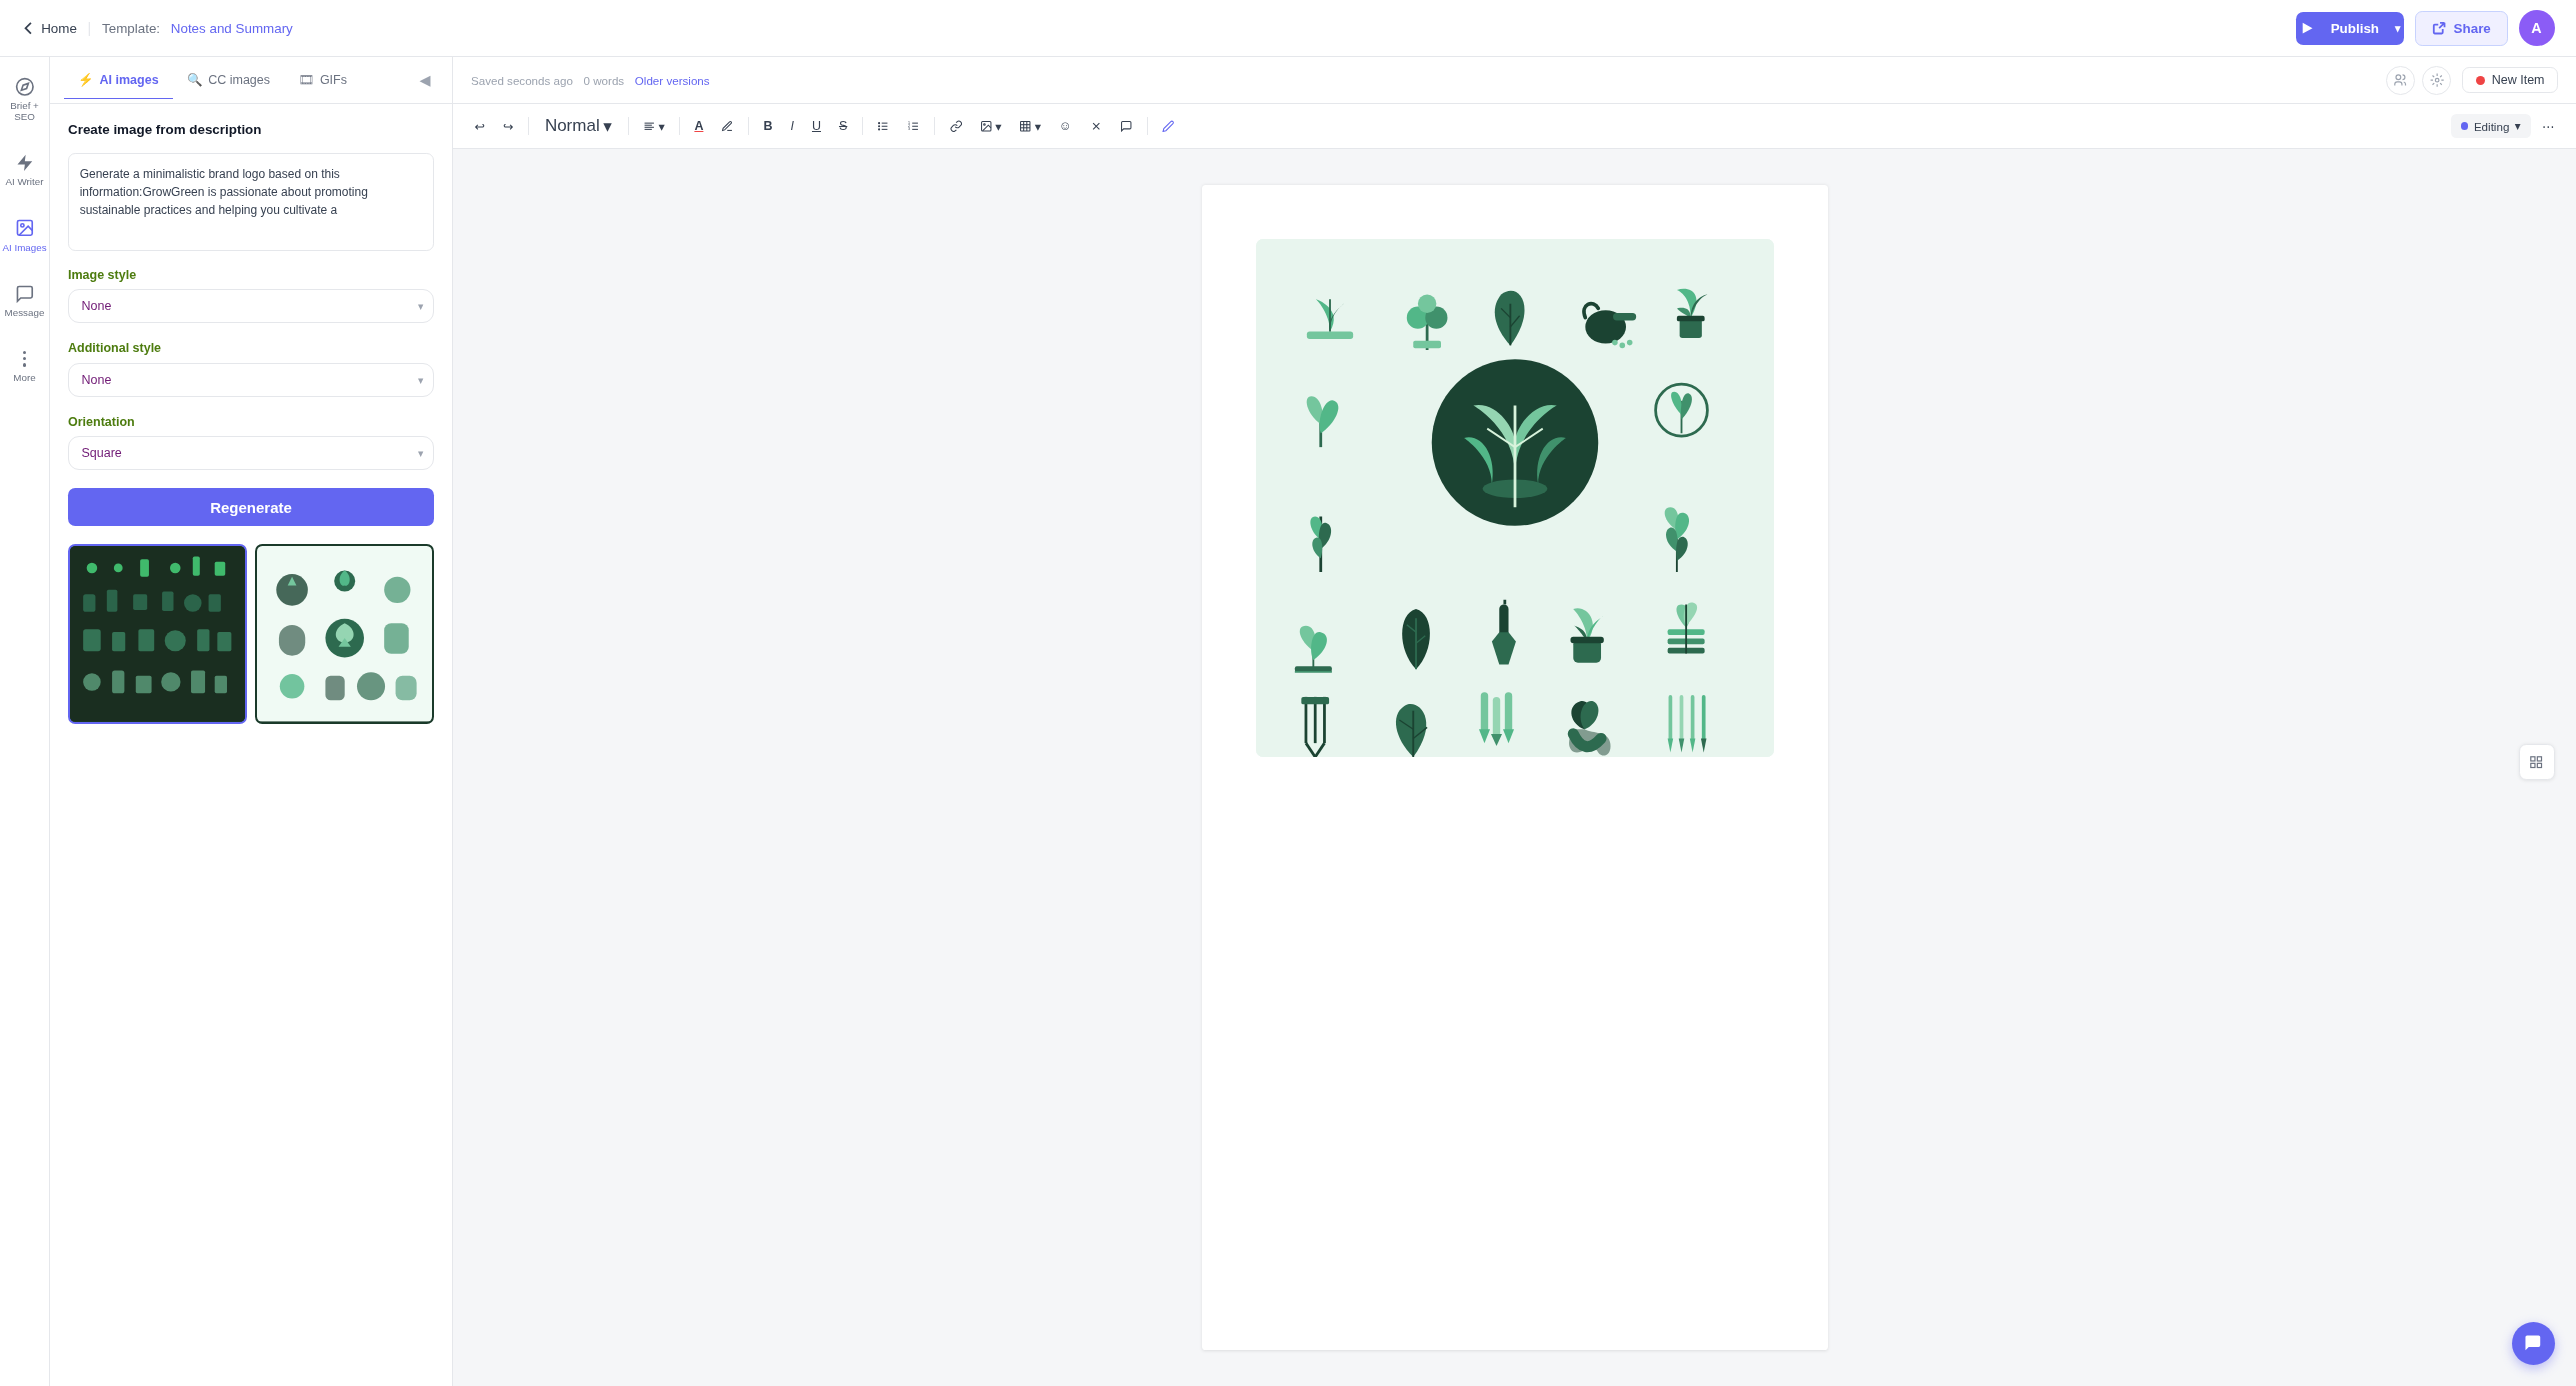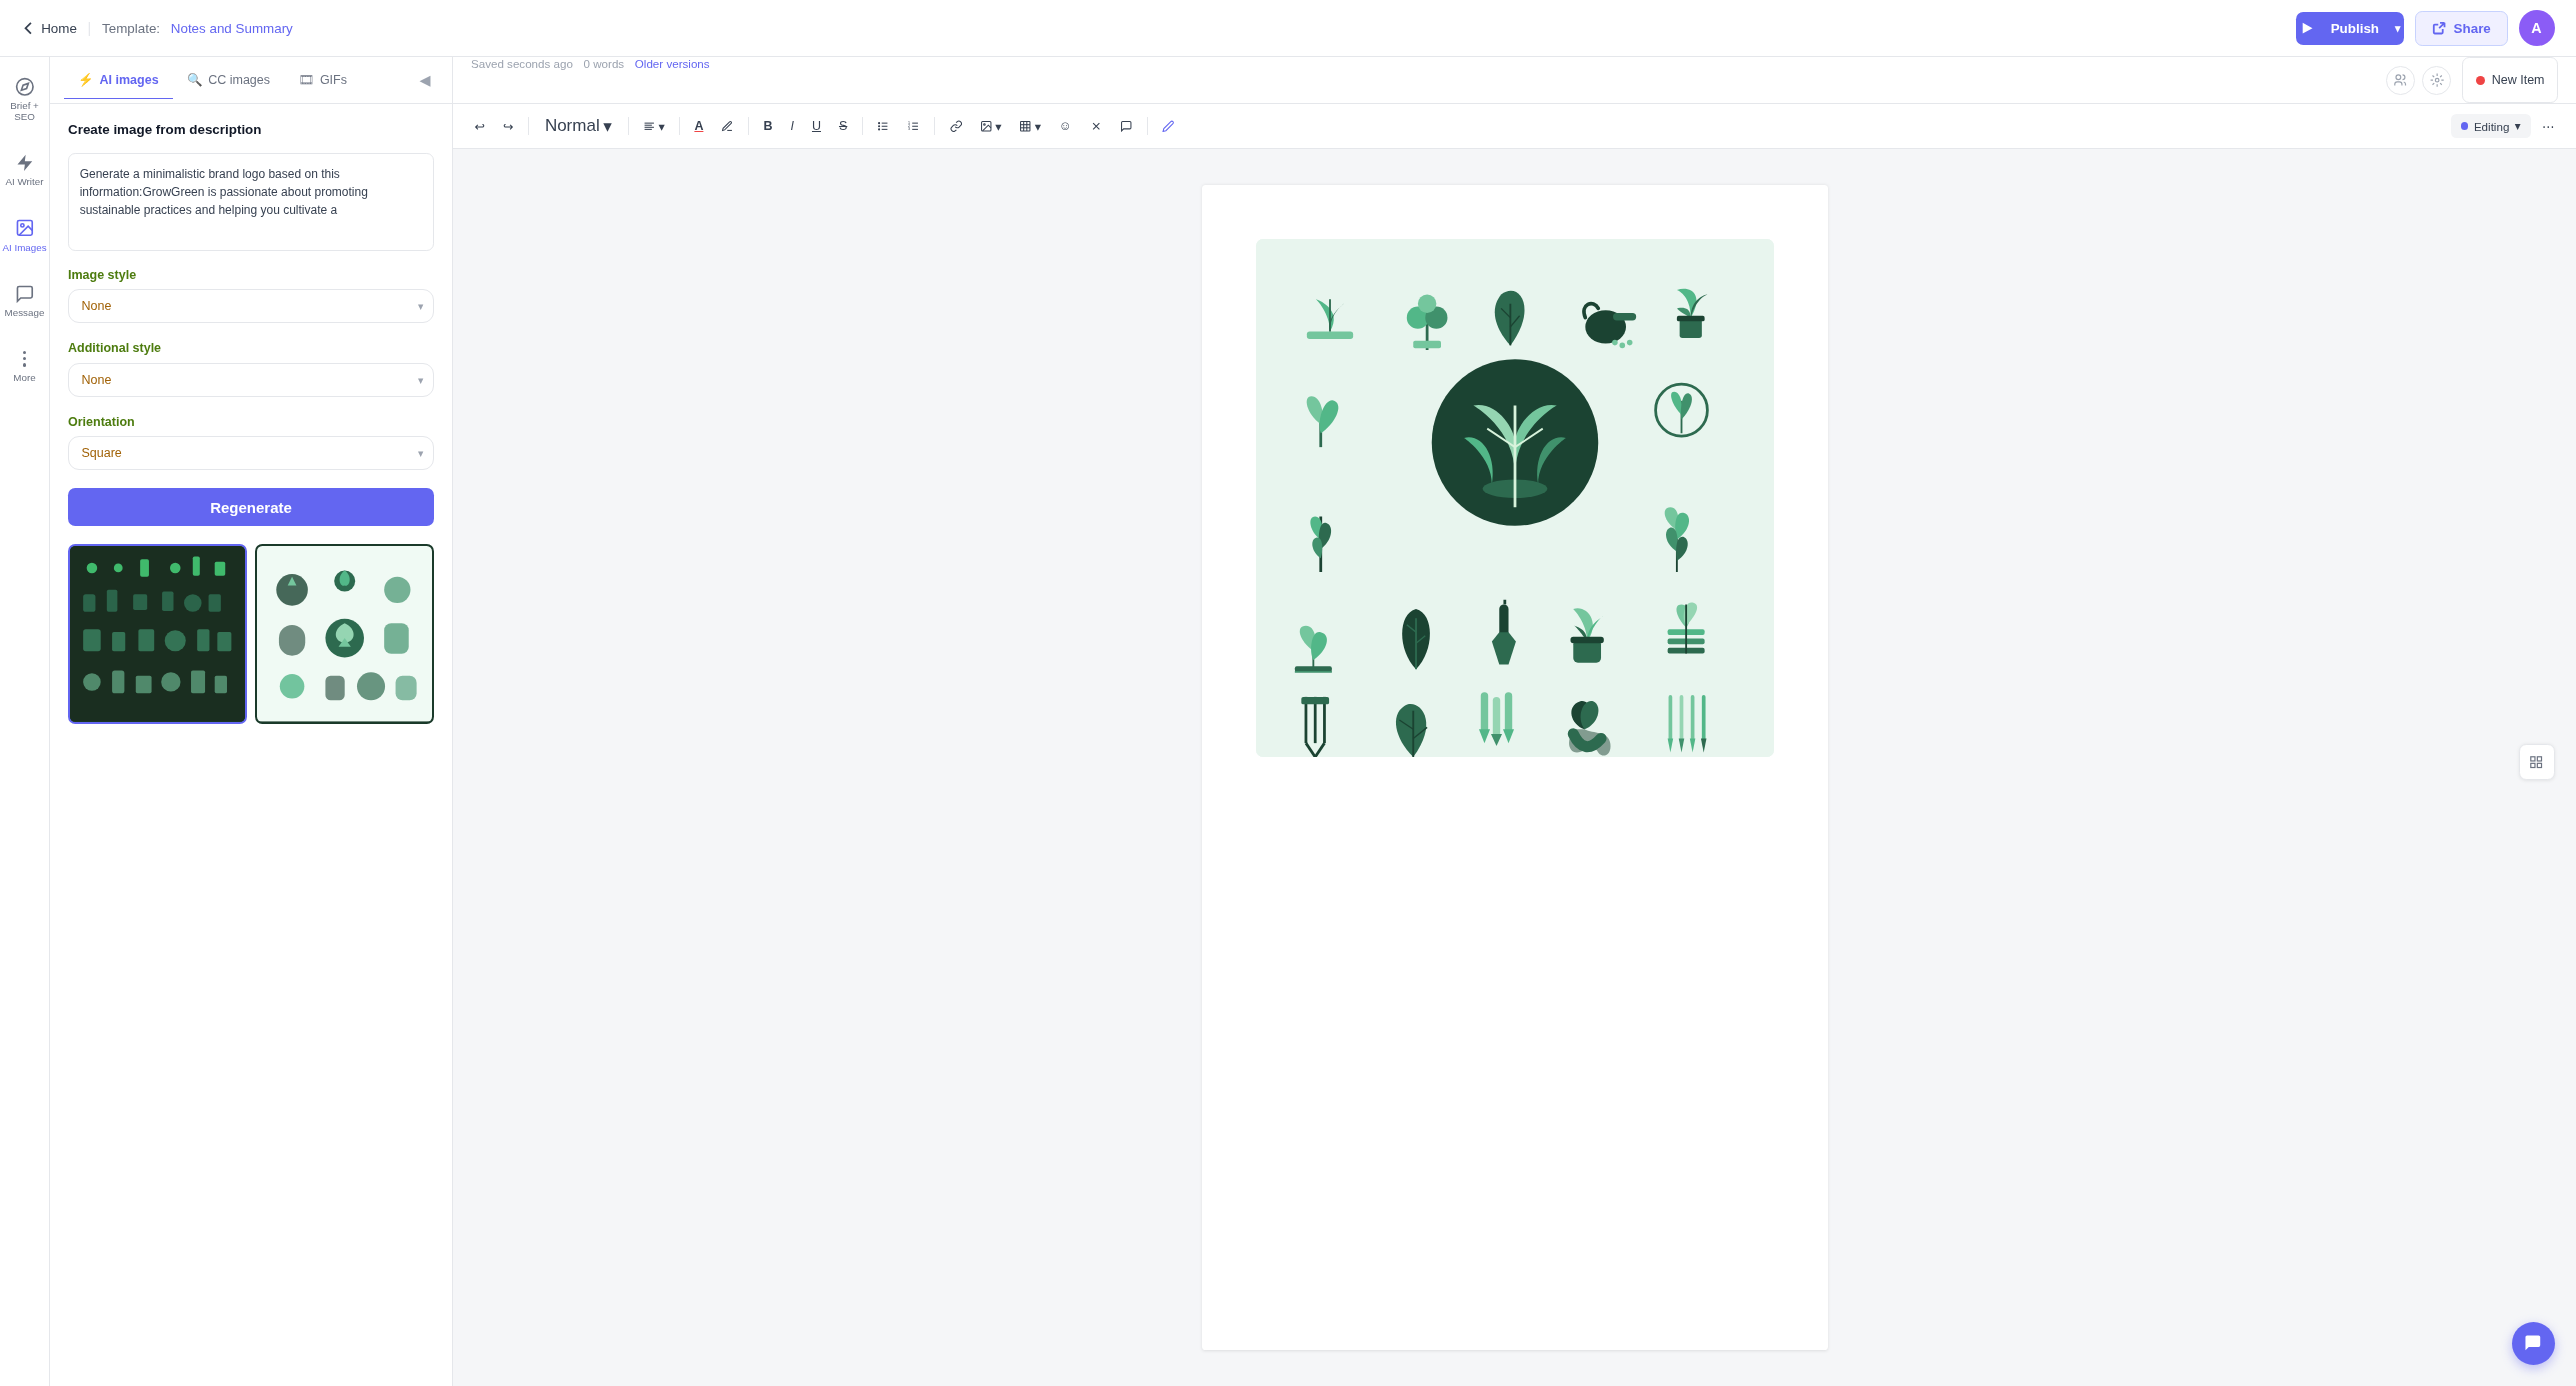--- a/index.html
+++ b/index.html
@@ -75,21 +75,21 @@
       width: 100%; height: 98px; border: 0.9px solid #e5e7eb; border-radius: 7.2px;
       padding: 10.7px; font-size: 12px; color: #374151; resize: none; outline: none;
       font-family: inherit; line-height: 1.5;
     }
     .prompt-hint { font-size: 11.2px; color: #9ca3af; line-height: 1.6; margin-bottom: 18px; }
 
     .field-label { font-size: 12.5px; font-weight: 600; color: #4d7c0f; margin-bottom: 7.2px; }
     .select-wrapper { position: relative; margin-bottom: 18px; }
     .select-wrapper select {
       width: 100%; padding: 9px 32px 9px 12.5px; border: 0.9px solid #e5e7eb; border-radius: 11px;
-      font-size: 12.5px; color: #a16207; background: #fff; appearance: none; cursor: pointer; outline: none;
+      font-size: 12.5px; color: #701a75; background: #fff; appearance: none; cursor: pointer; outline: none;
     }
     .select-arrow {
       position: absolute; right: 10.7px; top: 50%; transform: translateY(-50%);
       pointer-events: none; color: #9ca3af; font-size: 10.7px;
     }
 
     .regenerate-btn {
       width: 100%; padding: 10.7px; background: #6366f1; color: #fff;
       border: none; border-radius: 7.2px; font-size: 15px; font-weight: 600; cursor: pointer;
       margin-bottom: 18px;
@@ -100,21 +100,21 @@
       border-radius: 7.2px; overflow: hidden; cursor: pointer;
       aspect-ratio: 1; background: #1a3a2a;
       border: 2.7px solid transparent;
     }
     .image-thumb.selected { border-color: #6366f1; }
 
     
     .content-area { flex: 1; display: flex; flex-direction: column; overflow: hidden; }
 
     .content-toolbar {
-      display: flex; height: 47px; border-bottom: 0.9px solid #e5e7eb;
+      display: flex; align-items: center; height: 47px; border-bottom: 0.9px solid #e5e7eb;
       background: #fff; padding: 0 18px; gap: 10.7px; flex-shrink: 0;
     }
     .save-status { font-size: 11.6px; color: #9ca3af; white-space: nowrap; }
     .word-count { font-size: 11.6px; color: #9ca3af; }
     .older-versions { font-size: 11.6px; color: #6366f1; cursor: pointer; }
     .toolbar-spacer { flex: 1; }
     .collab-icons { display: flex; gap: 7.2px; align-items: center; }
     .collab-icon { width: 29px; height: 29px; border: 0.9px solid #e5e7eb; border-radius: 50%; display: flex; align-items: center; justify-content: center; color: #9ca3af; cursor: pointer; }
     .new-item-btn {
       display: flex; align-items: center; gap: 7.2px;

